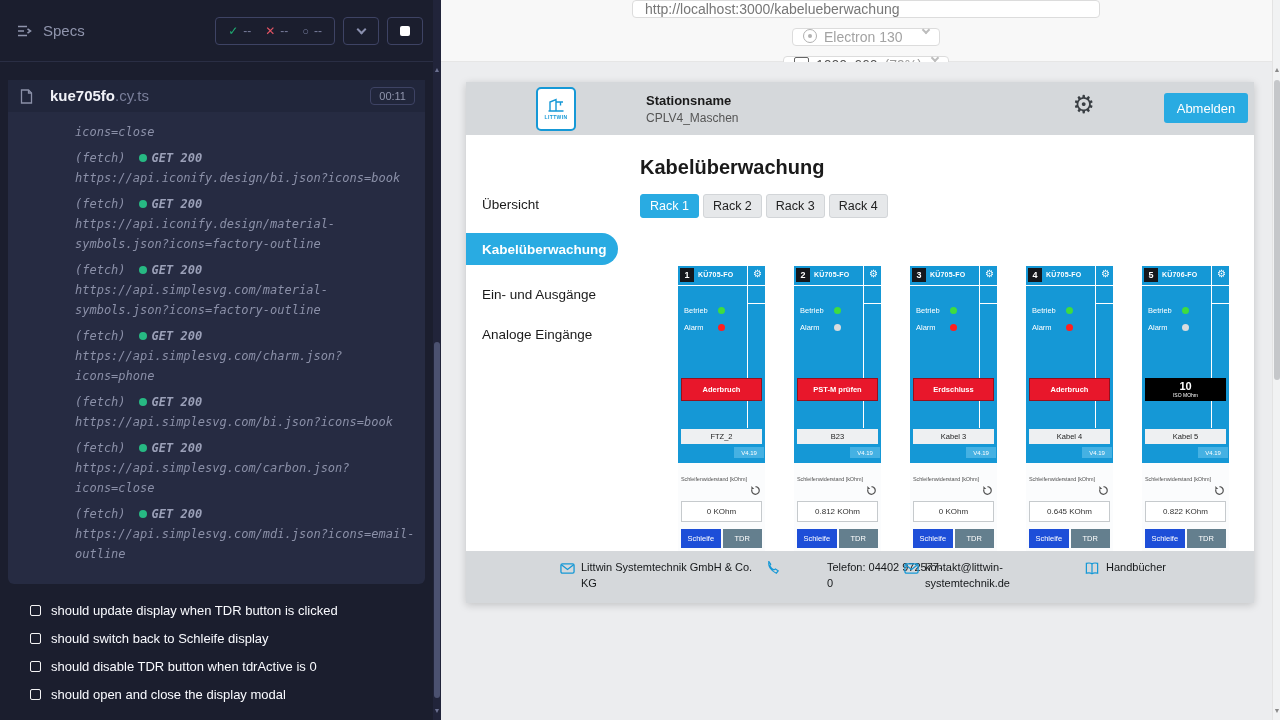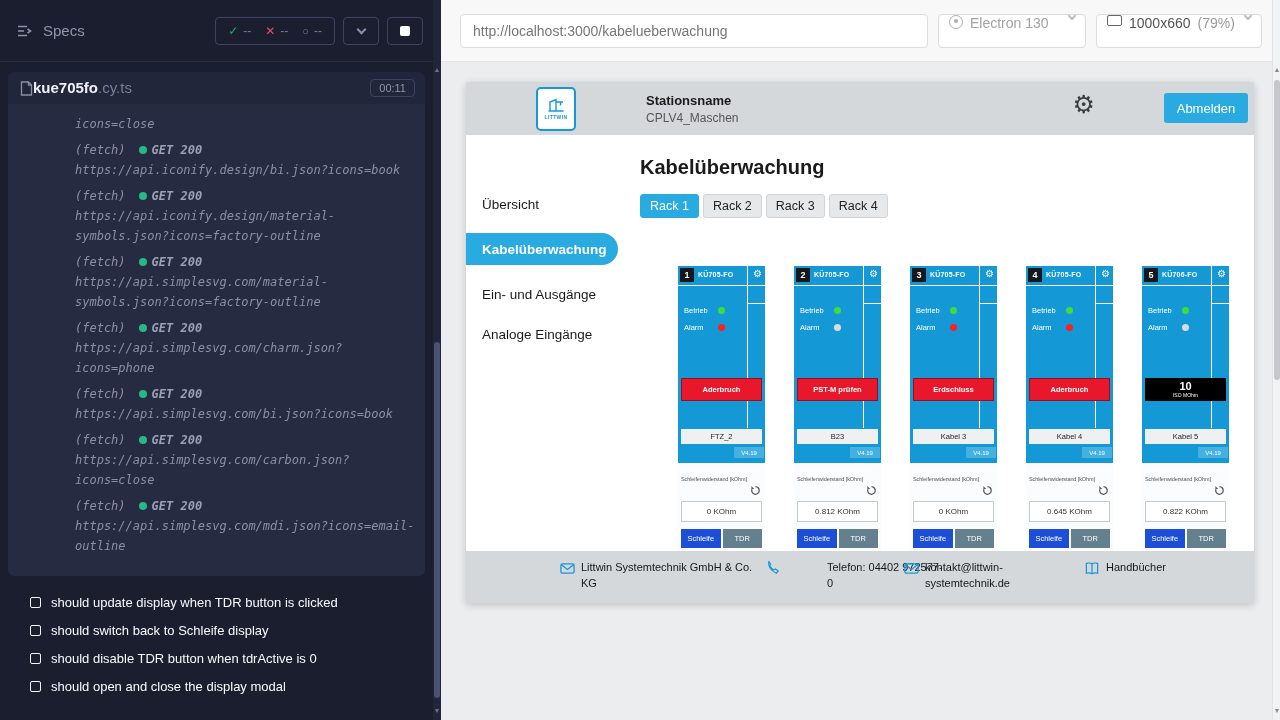--- a/index.html
+++ b/index.html
@@ -15,21 +15,21 @@
   .stats-box { display:flex; align-items:center; gap:14px; border:1px solid #3e4364; border-radius:4px; height:28px; padding:0 12px; }
   .stat { display:flex; align-items:center; gap:5px; font-size:12px; color:#787d9c; }
   .ic.pass { color:#1fa971; font-size:12px; }
   .ic.fail { color:#e45464; font-size:12px; }
   .ic.pend { color:#747b9b; font-size:11px; }
   .tb-btn { width:36px; height:28px; border:1px solid #3e4364; border-radius:4px; display:flex; align-items:center; justify-content:center; cursor:pointer; }
   .chev-down { width:7px; height:7px; border-right:2px solid #8a8fae; border-bottom:2px solid #8a8fae; transform:rotate(45deg); margin-top:-3px; }
   .stop-sq { width:10px; height:10px; background:#fff; border-radius:2px; }
 
   .spec-card { margin:10px 8px 0 8px; border-radius:6px; overflow:hidden; }
-  .spec-head { background:#21263b; height:32px; display:flex; align-items:center; padding:0 10px 0 12px; gap:0; }
+  .spec-head { background:#21263b; height:32px; display:flex; align-items:center; padding:0 10px 0 12px; gap:17px;margin-top:8px; }
   .spec-name { color:#f0f1f7; font-size:15px; font-weight:bold; }
   .spec-ext { color:#7a7f9a; font-size:15px; }
   .spec-spacer { flex:1; }
   .spec-timer { border:1px solid #3e4364; border-radius:4px; color:#9095ad; font-size:11px; padding:2px 8px; }
 
   .spec-logs { background:#262b42; padding:10px 10px 14px 67px; }
   .log-entry { margin-bottom:6px; font-family:"DejaVu Sans Mono", monospace; font-style:italic; font-size:12px; line-height:20px; color:#8b90a8; }
   .log-line1 { white-space:nowrap; }
   .log-dot { display:inline-block; width:8px; height:8px; border-radius:50%; background:#27b983; margin:0 5px 0 13px; }
   .log-status { color:#9ba0b8; font-weight:600; }
@@ -38,21 +38,21 @@
   .cy-tests { padding:12px 0 0 0; }
   .cy-test { height:28px; display:flex; align-items:center; gap:10px; padding-left:30px; color:#fafbff; font-size:13px; cursor:pointer; }
   .test-box-icon { width:11px; height:11px; border:1.5px solid #fff; border-radius:2px; flex:none; opacity:.95; }
 
   
   #cy-scrollbar { position:absolute; left:433px; top:0; width:8px; height:720px; background:#21243a; }
   #cy-scrollbar .thumb { position:absolute; left:1px; width:6px; top:342px; height:356px; background:#4b5170; border-radius:3px; }
   .sb-arrow { position:absolute; left:0; width:8px; text-align:center; font-size:7px; color:#6b7090; }
 
   
-  #browser-bar { position:absolute; left:441px; top:0; width:831px; height:62px; background:#f8f8f8; border-bottom:1px solid #e6e6e6; display:flex; align-items:center; padding-left:19px; gap:10px; }
+  #browser-bar { position:absolute; left:441px; top:0; width:831px; height:62px; background:#f8f8f8; border-bottom:1px solid #e6e6e6; display:flex; align-items:center; padding-left:19px; gap:10px;flex-direction:column; }
   #url-input { width:468px; height:34px; background:#fff; border:1px solid #dcdcdc; border-radius:4px; color:#777; font-size:14px; padding:0 12px; font-family:"Liberation Sans", sans-serif; outline:none; }
   .chrome-select { height:34px; background:#fff; border:1px solid #dcdcdc; border-radius:4px; display:flex; padding:0 10px; gap:7px; cursor:pointer; }
   #browser-select { width:148px; color:#a3a3a3; font-size:14px; }
   #viewport-select { width:166px; color:#555; font-size:14px; }
   .electron-icon { width:14px; height:14px; border:1.5px solid #b0b0b0; border-radius:50%; position:relative; flex:none; }
   .electron-icon::after { content:""; position:absolute; left:3.5px; top:3.5px; width:4px; height:4px; border-radius:50%; background:#b0b0b0; }
   .monitor-icon { width:15px; height:11px; border:1.5px solid #666; border-radius:2px; flex:none; }
   .chev-gray { width:6px; height:6px; border-right:2px solid #bdbdbd; border-bottom:2px solid #bdbdbd; transform:rotate(45deg); margin-left:auto; margin-top:-2px; }
   .vp-zoom { color:#9a9a9a; }
 

